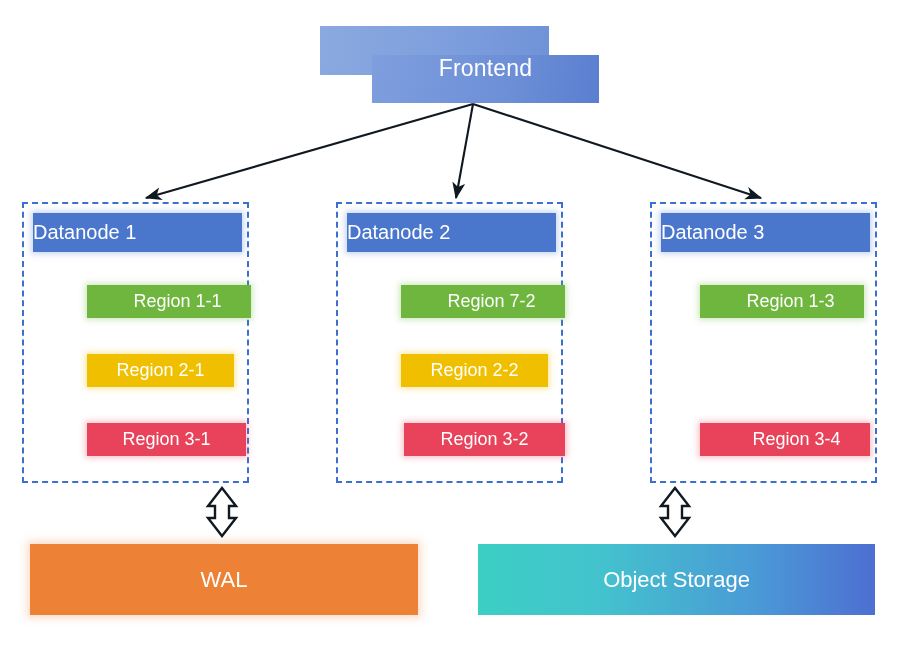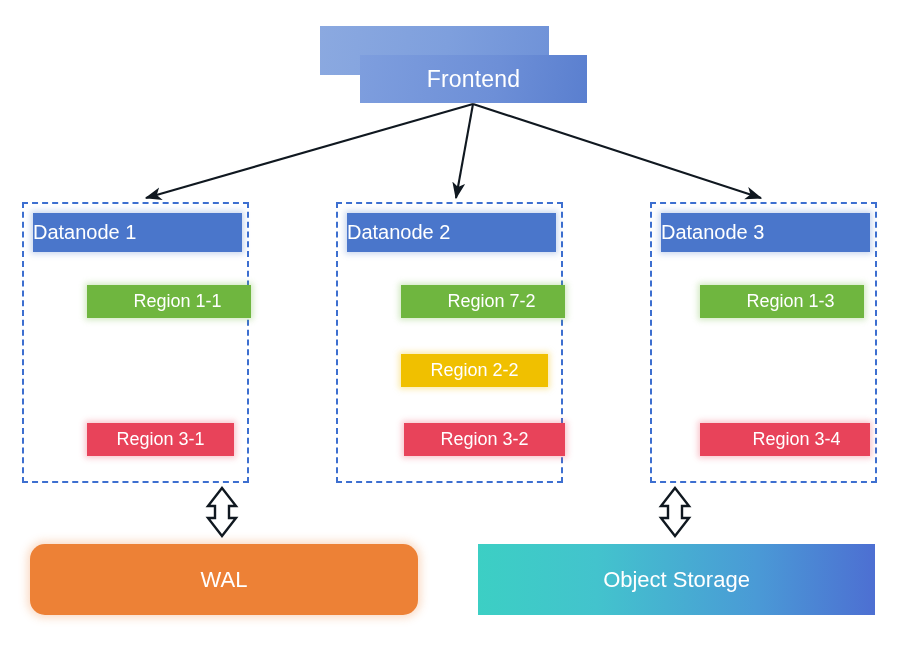--- a/index.html
+++ b/index.html
@@ -26,27 +26,26 @@
   .frontend-back {
     position: absolute;
     left: 320px;
     top: 26px;
     width: 229px;
     height: 49px;
     background: linear-gradient(100deg, #8ba9e0 0%, #7e9fdd 55%, #6f92d8 100%);
   }
   .frontend-front {
     position: absolute;
-    left: 360px;
+    left: 372px;
     top: 55px;
     width: 227px;
     height: 48px;
     background: linear-gradient(100deg, #7e9ede 0%, #6d8fd7 60%, #5a7fcf 100%);
     display: flex;
-    align-items: center;
     justify-content: center;
   }
   .frontend-label {
     color: #ffffff;
     font-size: 23px;
     letter-spacing: 0.2px;
     white-space: nowrap;
   }
 
   
@@ -110,21 +109,20 @@
     position: absolute;
     left: 30px;
     top: 544px;
     width: 388px;
     height: 71px;
     background: #ed8136;
     box-shadow: 0 0 8px 3px rgba(237,129,54,0.28);
     display: flex;
     align-items: center;
     justify-content: center;
-    border-radius: 15px;
   }
   .objstore-box {
     position: absolute;
     left: 478px;
     top: 544px;
     width: 397px;
     height: 71px;
     background: linear-gradient(90deg, #3ccfc4 0%, #43c3cd 30%, #4a9ad6 70%, #4d6fd2 100%);
     display: flex;
     align-items: center;
@@ -155,21 +153,24 @@
   </div>
 
   <div class="datanode dn-1">
     <div class="dn-header">
       <span class="dn-header-label">Datanode 1</span>
     </div>
     <div class="regions">
       <div class="region green r0" style="left:63px;width:147px;">
         <span>Region 1-1</span>
       </div>
-      <div class="region red r2" style="left:63px;width:147px;">
+      <div class="region yellow r1" style="left:63px;width:147px;">
+        <span>Region 2-1</span>
+      </div>
+      <div class="region red r2" style="left:63px;width:159px;">
         <span>Region 3-1</span>
       </div>
     </div>
   </div>
 
   <div class="datanode dn-2">
     <div class="dn-header">
       <span class="dn-header-label">Datanode 2</span>
     </div>
     <div class="regions">

